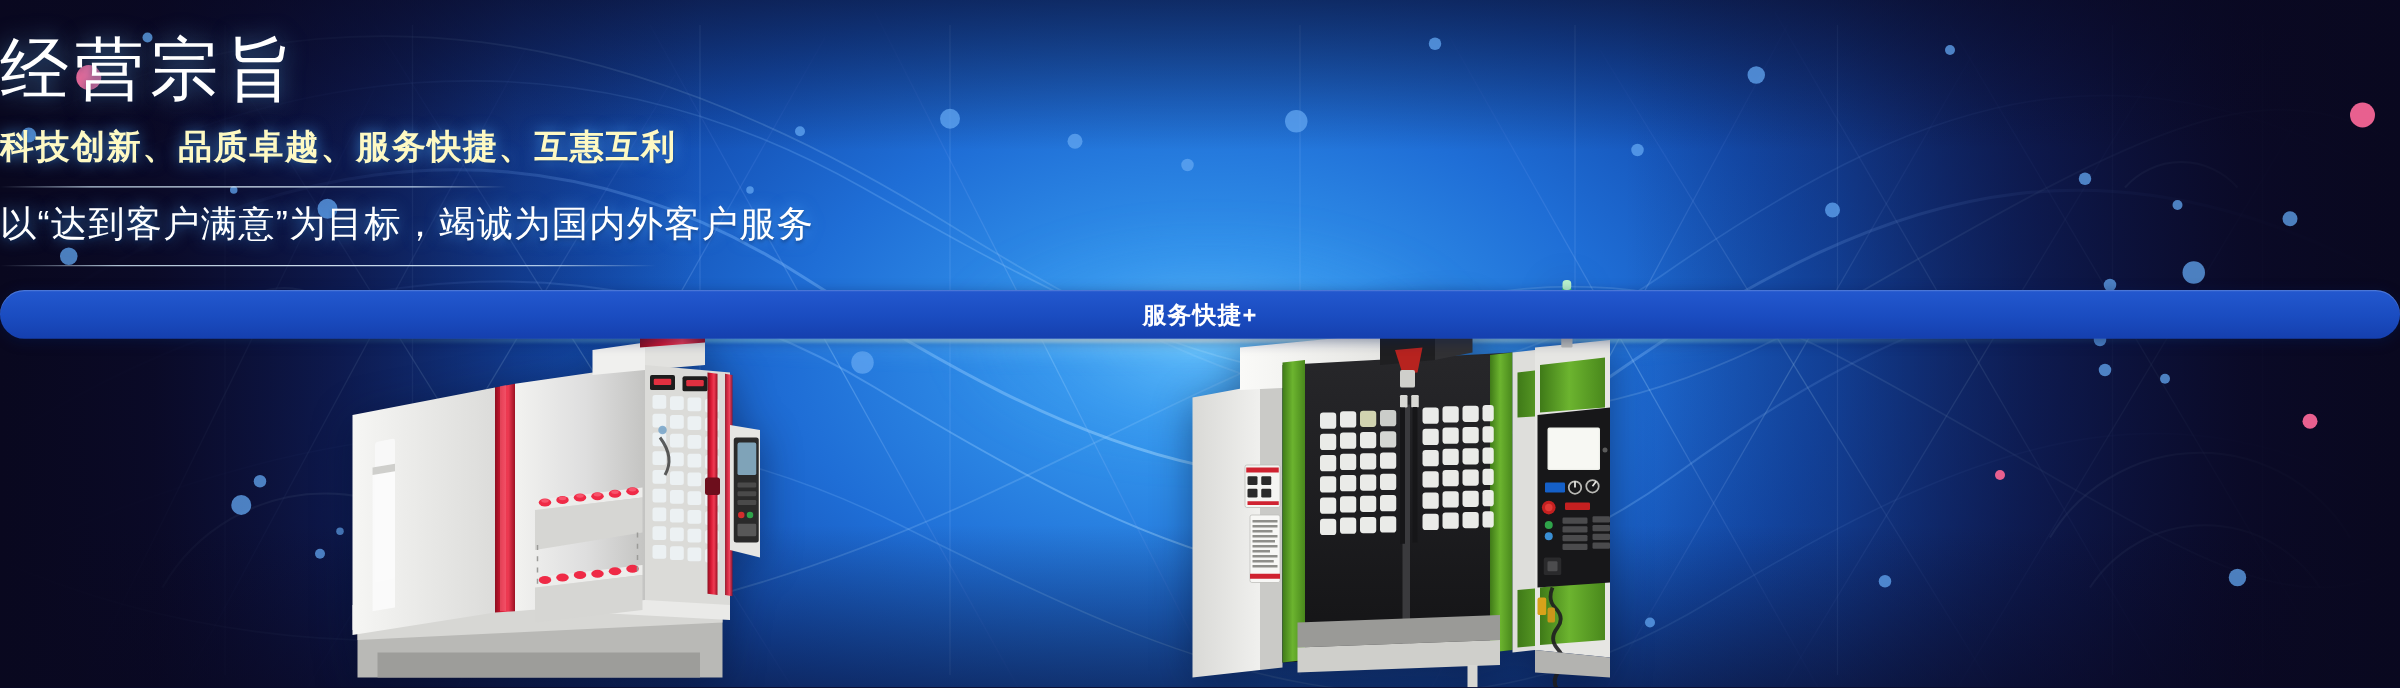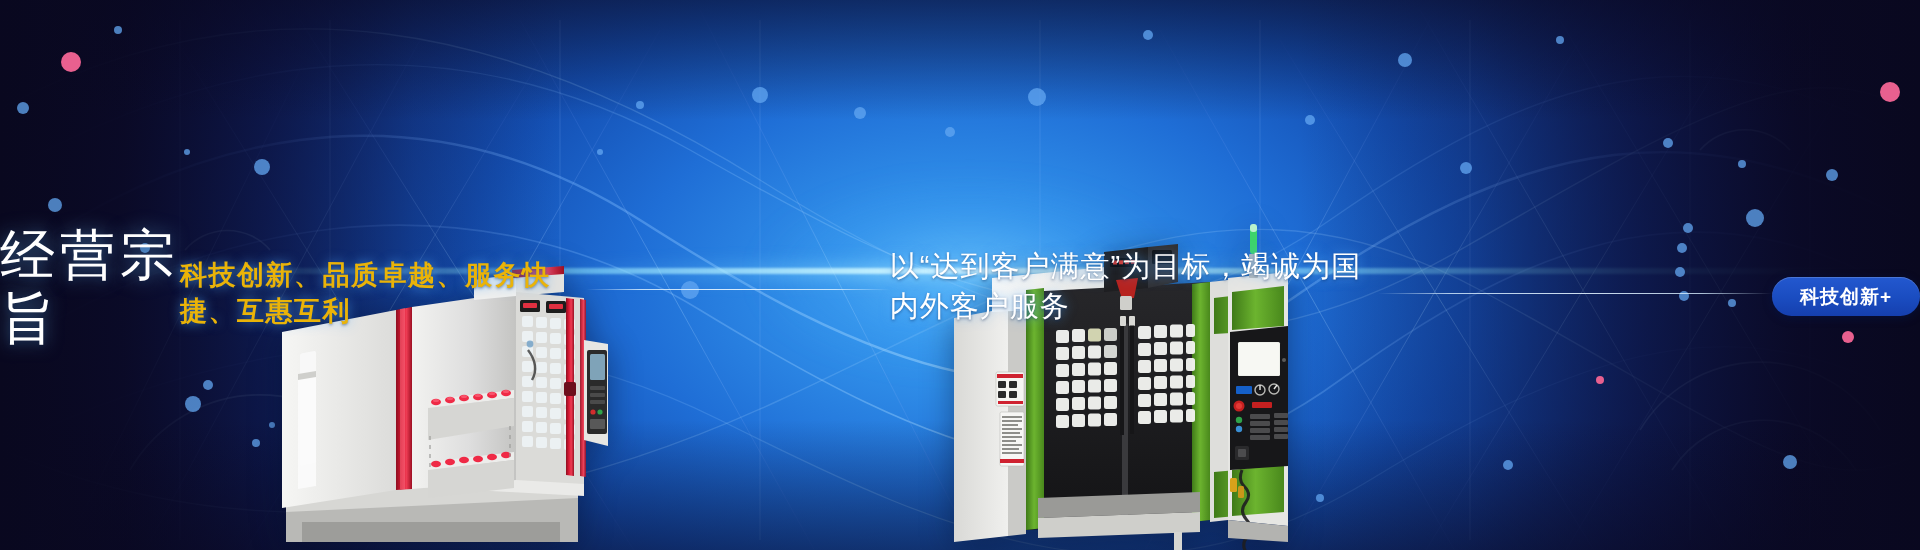--- a/index.html
+++ b/index.html
@@ -51,31 +51,31 @@
   }
   .core-glow{
     position:absolute; left:760px; top:180px; width:420px; height:190px;
     background:radial-gradient(ellipse at 50% 50%, rgba(160,225,255,0.35) 0%, rgba(90,180,255,0.12) 45%, rgba(60,150,255,0) 75%);
     filter:blur(14px);
   }
 
   
   .content{
     position:absolute; left:0; top:0; width:1920px; height:550px;
-    display:flex; flex-direction:row; align-items:center;
+    display:flex; flex-direction:column; 
     padding-top:24px; z-index:40;
   }
   .title{
     font-size:55px; line-height:1.15; font-weight:400; color:#ffffff;
     letter-spacing:5px;
     text-shadow:0 0 18px rgba(120,200,255,0.55), 0 2px 6px rgba(0,20,60,0.5);
   }
   .subtitle{
     margin-top:12px;
-    font-size:27px; font-weight:700; color:#eab308; letter-spacing:1.5px;
+    font-size:27px; font-weight:700; color:#fef9c3; letter-spacing:1.5px;
     text-shadow:0 0 12px rgba(80,170,255,0.75), 0 1px 3px rgba(0,25,70,0.55);
   }
   .rule{
     width:405px; height:1px; margin:14px 0 10px 0;
     background:linear-gradient(to right, rgba(200,230,255,0) 0%, rgba(215,238,255,0.85) 18%, rgba(225,242,255,0.95) 50%, rgba(215,238,255,0.85) 82%, rgba(200,230,255,0) 100%);
   }
   .tagline{
     font-size:29px; font-weight:400; color:#ffffff; letter-spacing:1px;
     text-shadow:0 0 12px rgba(80,170,255,0.75), 0 1px 3px rgba(0,25,70,0.55);
   }
@@ -574,16 +574,16 @@
       <rect x="222" y="312" width="8" height="18" fill="#d6d6d2"></rect>
     </svg>
   </div>
 
   <div class="content">
     <h1 class="title">经营宗旨</h1>
     <div class="subtitle">科技创新、品质卓越、服务快捷、互惠互利</div>
     <div class="rule"></div>
     <div class="tagline">以“达到客户满意”为目标，竭诚为国内外客户服务</div>
     <div class="rule2"></div>
-    <button class="cta">科技创新+</button>
+    <button class="cta">服务快捷+</button>
   </div>
 
 </div>
 
 </body></html>

